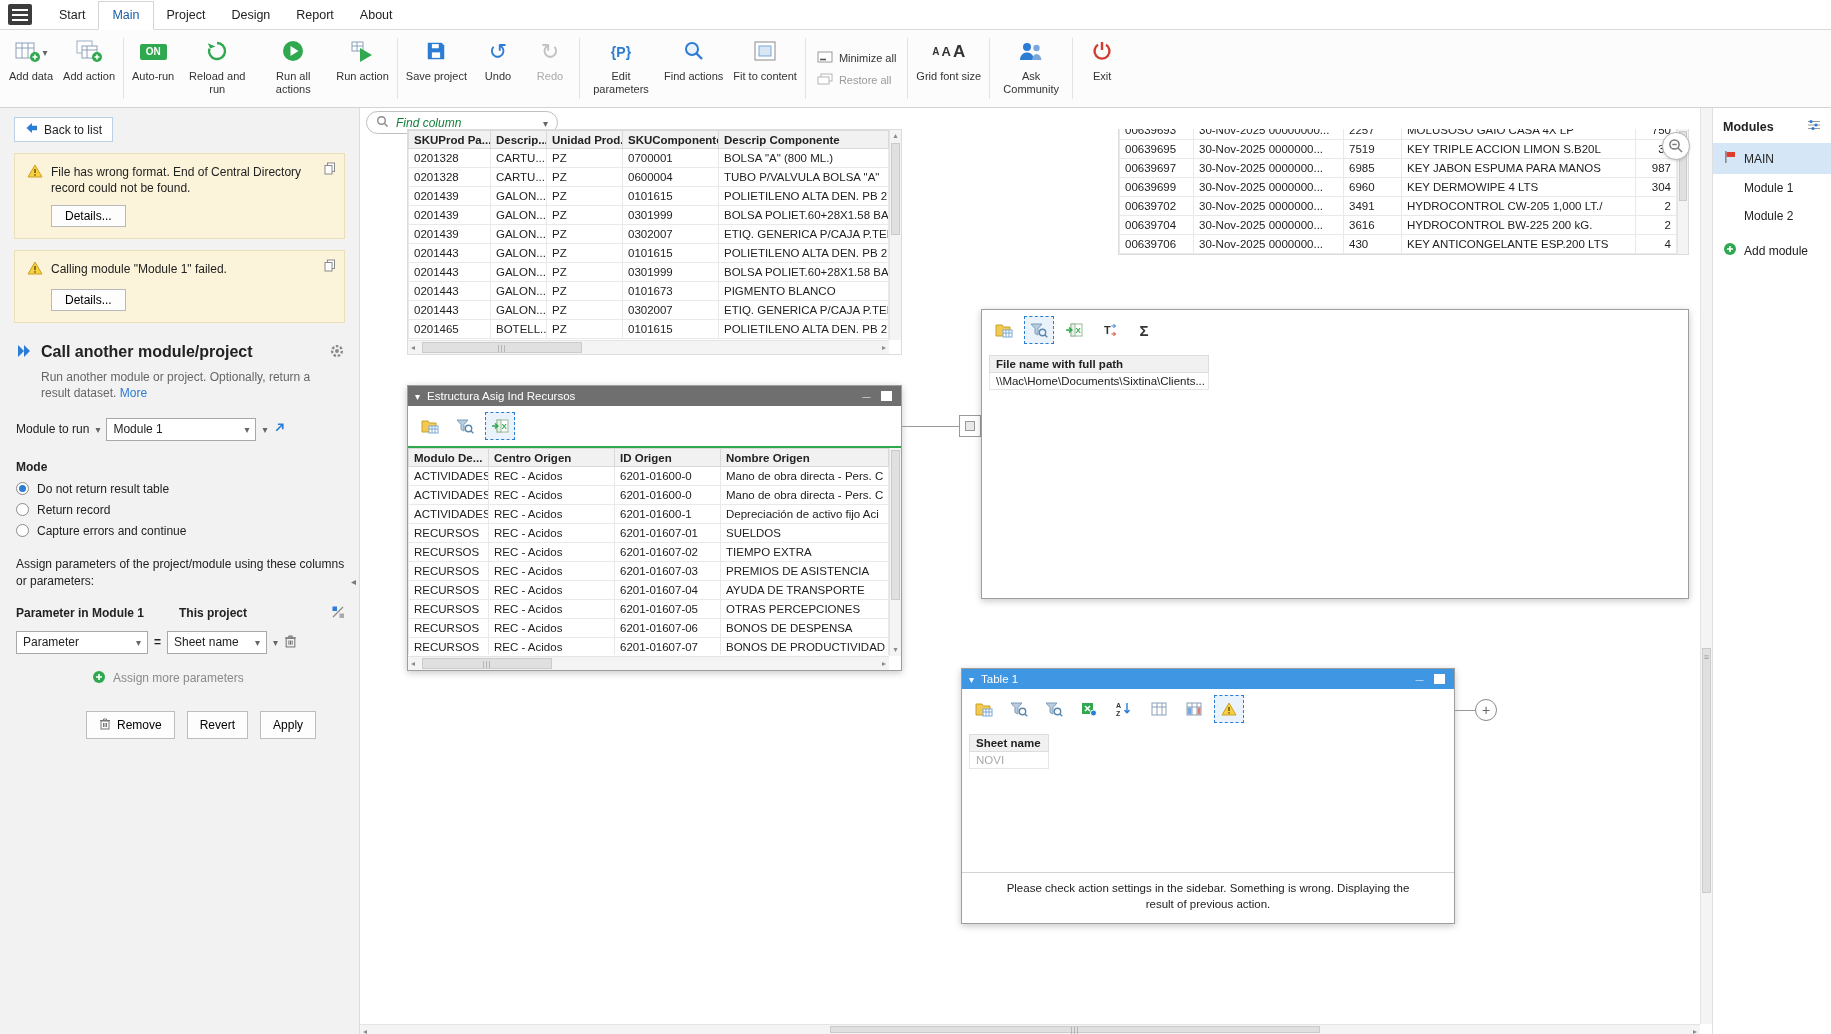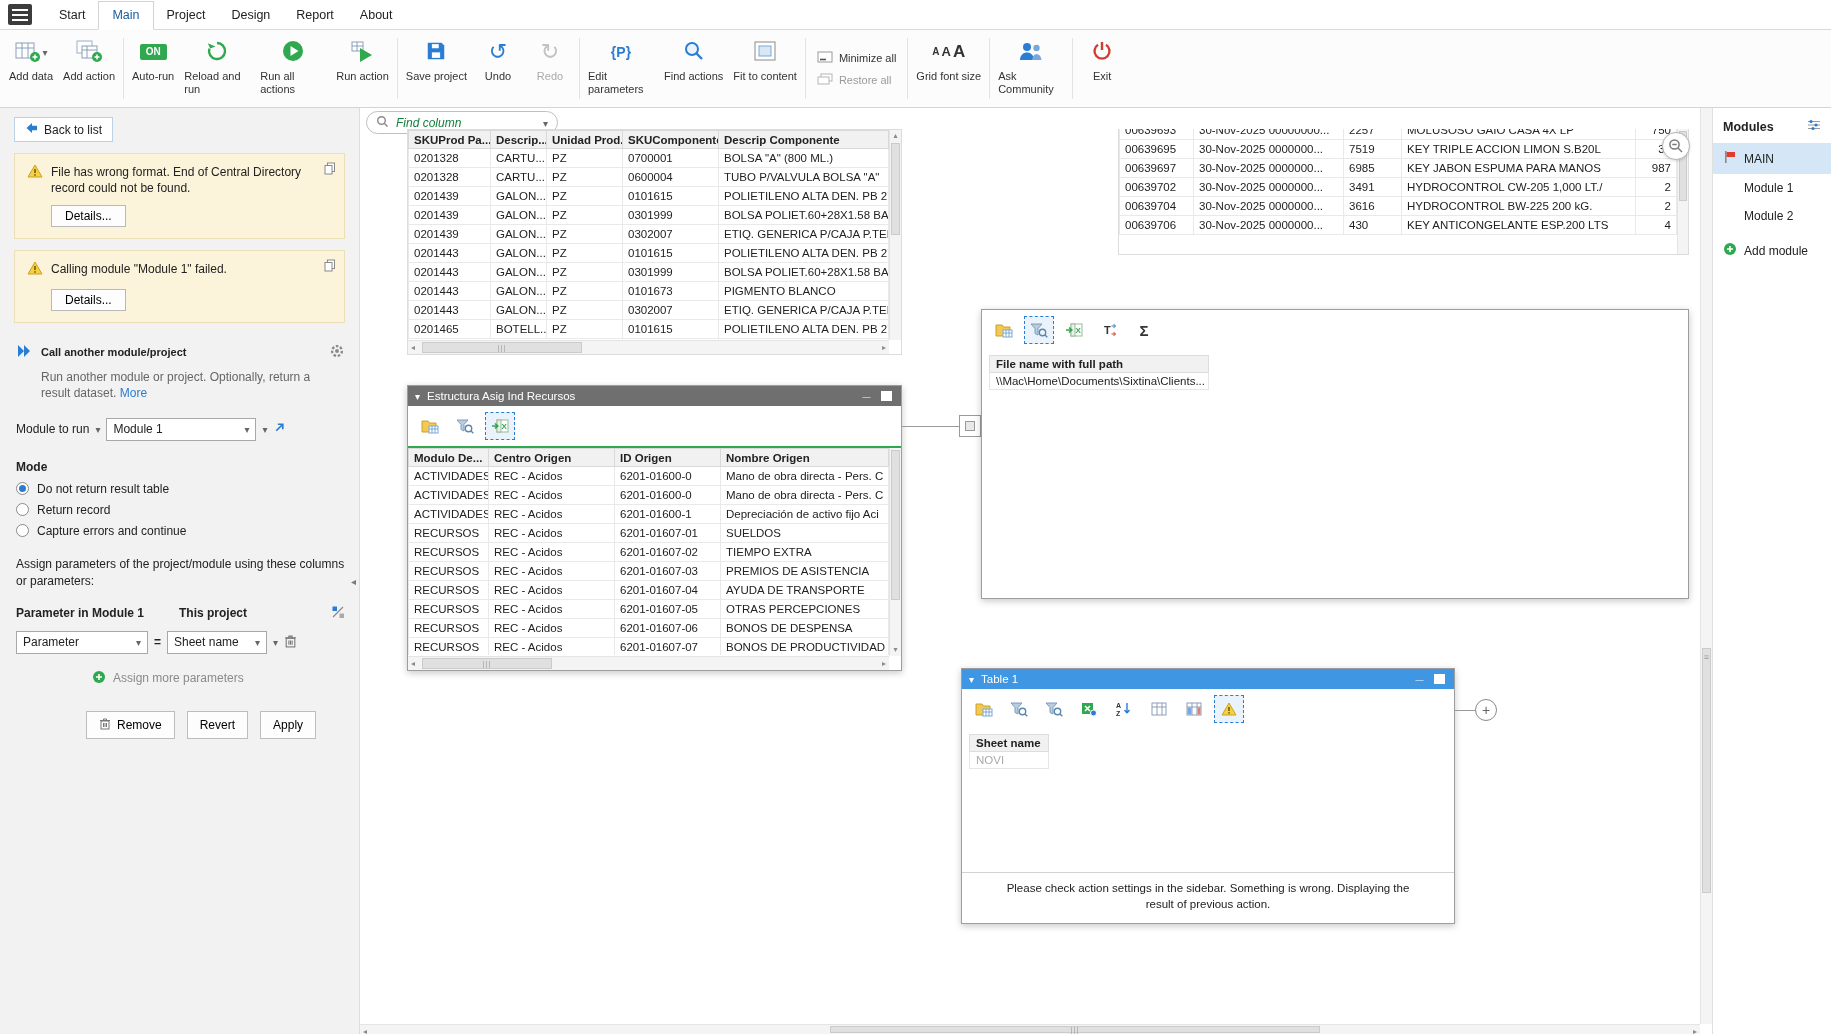--- a/index.html
+++ b/index.html
@@ -8,41 +8,41 @@
 
   
   .menubar{position:absolute;top:0;left:0;right:0;height:30px;background:#fff;border-bottom:1px solid #d9d9d9;display:flex;align-items:flex-end;padding-left:6px}
   .burger{width:24px;height:21px;background:#3c3c3c;border-radius:2px;margin:0 14px 4px 2px;display:flex;flex-direction:column;justify-content:center;gap:3px;padding:0 4px}
   .burger span{display:block;height:2px;background:#fff}
   .menu-item{padding:6px 13px 7px;font-size:12.5px;color:#222;cursor:default}
   .menu-item.active{border:1px solid #d4d4d4;border-bottom:1px solid #fff;background:#fff;margin-bottom:-1px;color:#1a5da0}
 
   
   .ribbon{position:absolute;top:30px;left:0;right:0;height:78px;background:#fcfcfc;border-bottom:1px solid #d4d4d4;display:flex;align-items:stretch;padding:3px 4px}
-  .rb{display:flex;flex-direction:column;align-items:center;min-width:52px;max-width:76px;padding:5px 5px 2px;gap:4px;font-size:11px;color:#333;line-height:1.15}
+  .rb{display:flex;flex-direction:column;align-items:center;min-width:52px;max-width:76px;padding:5px 5px 2px;gap:4px;font-size:11px;text-align:center;color:#333;line-height:1.15}
   .rb .ic{height:28px;display:flex;align-items:center;justify-content:center;gap:2px}
   .rb-sep{width:1px;background:#e3e3e3;margin:5px 3px}
   .on-badge{background:#2fa84f;color:#fff;font-weight:bold;font-size:10px;padding:2px 6px;border-radius:2px}
   .glyph-blue{color:#2b7cd3;font-size:22px;line-height:1}
   .glyph-gray{color:#c2c2c2;font-size:22px;line-height:1}
   .pbrace{font-size:14px;font-weight:bold;color:#2b7cd3}
   .rb-stack{display:flex;flex-direction:column;justify-content:center;gap:8px;padding:0 8px;font-size:11px;color:#333}
   .stack-row{display:flex;align-items:center;gap:6px;white-space:normal;text-align:left;max-width:110px}
   .fontsAAA{display:flex;align-items:flex-end;gap:3px;font-weight:bold;color:#333}
   .a1{font-size:10px}.a2{font-size:13px}.a3{font-size:17px}
 
   
   .sidebar{position:absolute;top:108px;left:0;width:360px;bottom:0;background:#f2f2f2;border-right:1px solid #ddd;padding:9px 14px;overflow:hidden}
   .back-btn{display:inline-flex;align-items:center;gap:6px;background:#fff;border:1px solid #bcd0e6;padding:4px 10px;font-size:12px;font-family:inherit;color:#222}
   .warnbox{background:#fbf4da;border:1px solid #eadfb6;padding:10px 12px 11px;margin-top:11px;position:relative}
   .warn-row{display:flex;gap:8px;align-items:flex-start;padding-right:20px;line-height:1.35}
   .copy-ic{position:absolute;top:8px;right:8px}
   .details-btn{margin:9px 0 0 24px;background:#fdfdfd;border:1px solid #b9b9b9;padding:3px 13px;font-size:12px;font-family:inherit}
   .action-head{display:flex;align-items:center;gap:9px;margin:20px 0 7px 2px}
-  .action-title{font-weight:bold;font-size:11px;flex:1}
+  .action-title{font-weight:bold;font-size:16px;flex:1}
   .action-desc{color:#666;margin-left:27px;line-height:1.35;width:272px}
   .more{color:#2b7cd3;cursor:pointer}
   .module-row{display:flex;align-items:center;gap:6px;margin:17px 0 0 2px}
   .lbl-s{font-size:12px}
   .select{border:1px solid #a8a8a8;background:#fff;height:23px;display:flex;align-items:center;padding:0 6px;font-size:12px;gap:6px}
   .select .cdown{margin-left:auto}
   .w150{width:150px}.w135{width:132px}.w105{width:100px}
   .cdown::after{content:"▾";color:#666;font-size:10px}
   .cdown.white::after{color:#fff}
   .mode-title{font-weight:bold;margin:19px 0 8px 2px}
@@ -596,20 +596,27 @@
                 <td>33</td>
               </tr>
               <tr>
                 <td>00639697</td>
                 <td>30-Nov-2025 0000000...</td>
                 <td>6985</td>
                 <td>KEY JABON ESPUMA PARA MANOS</td>
                 <td>987</td>
               </tr>
               <tr>
+                <td>00639699</td>
+                <td>30-Nov-2025 0000000...</td>
+                <td>6960</td>
+                <td>KEY DERMOWIPE 4 LTS</td>
+                <td>304</td>
+              </tr>
+              <tr>
                 <td>00639702</td>
                 <td>30-Nov-2025 0000000...</td>
                 <td>3491</td>
                 <td>HYDROCONTROL CW-205 1,000 LT./</td>
                 <td>2</td>
               </tr>
               <tr>
                 <td>00639704</td>
                 <td>30-Nov-2025 0000000...</td>
                 <td>3616</td>

